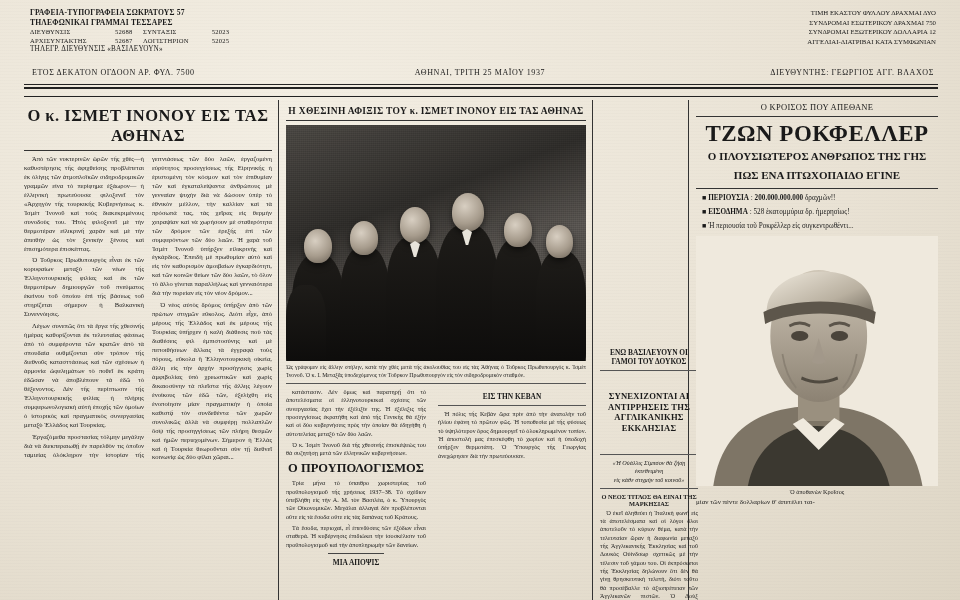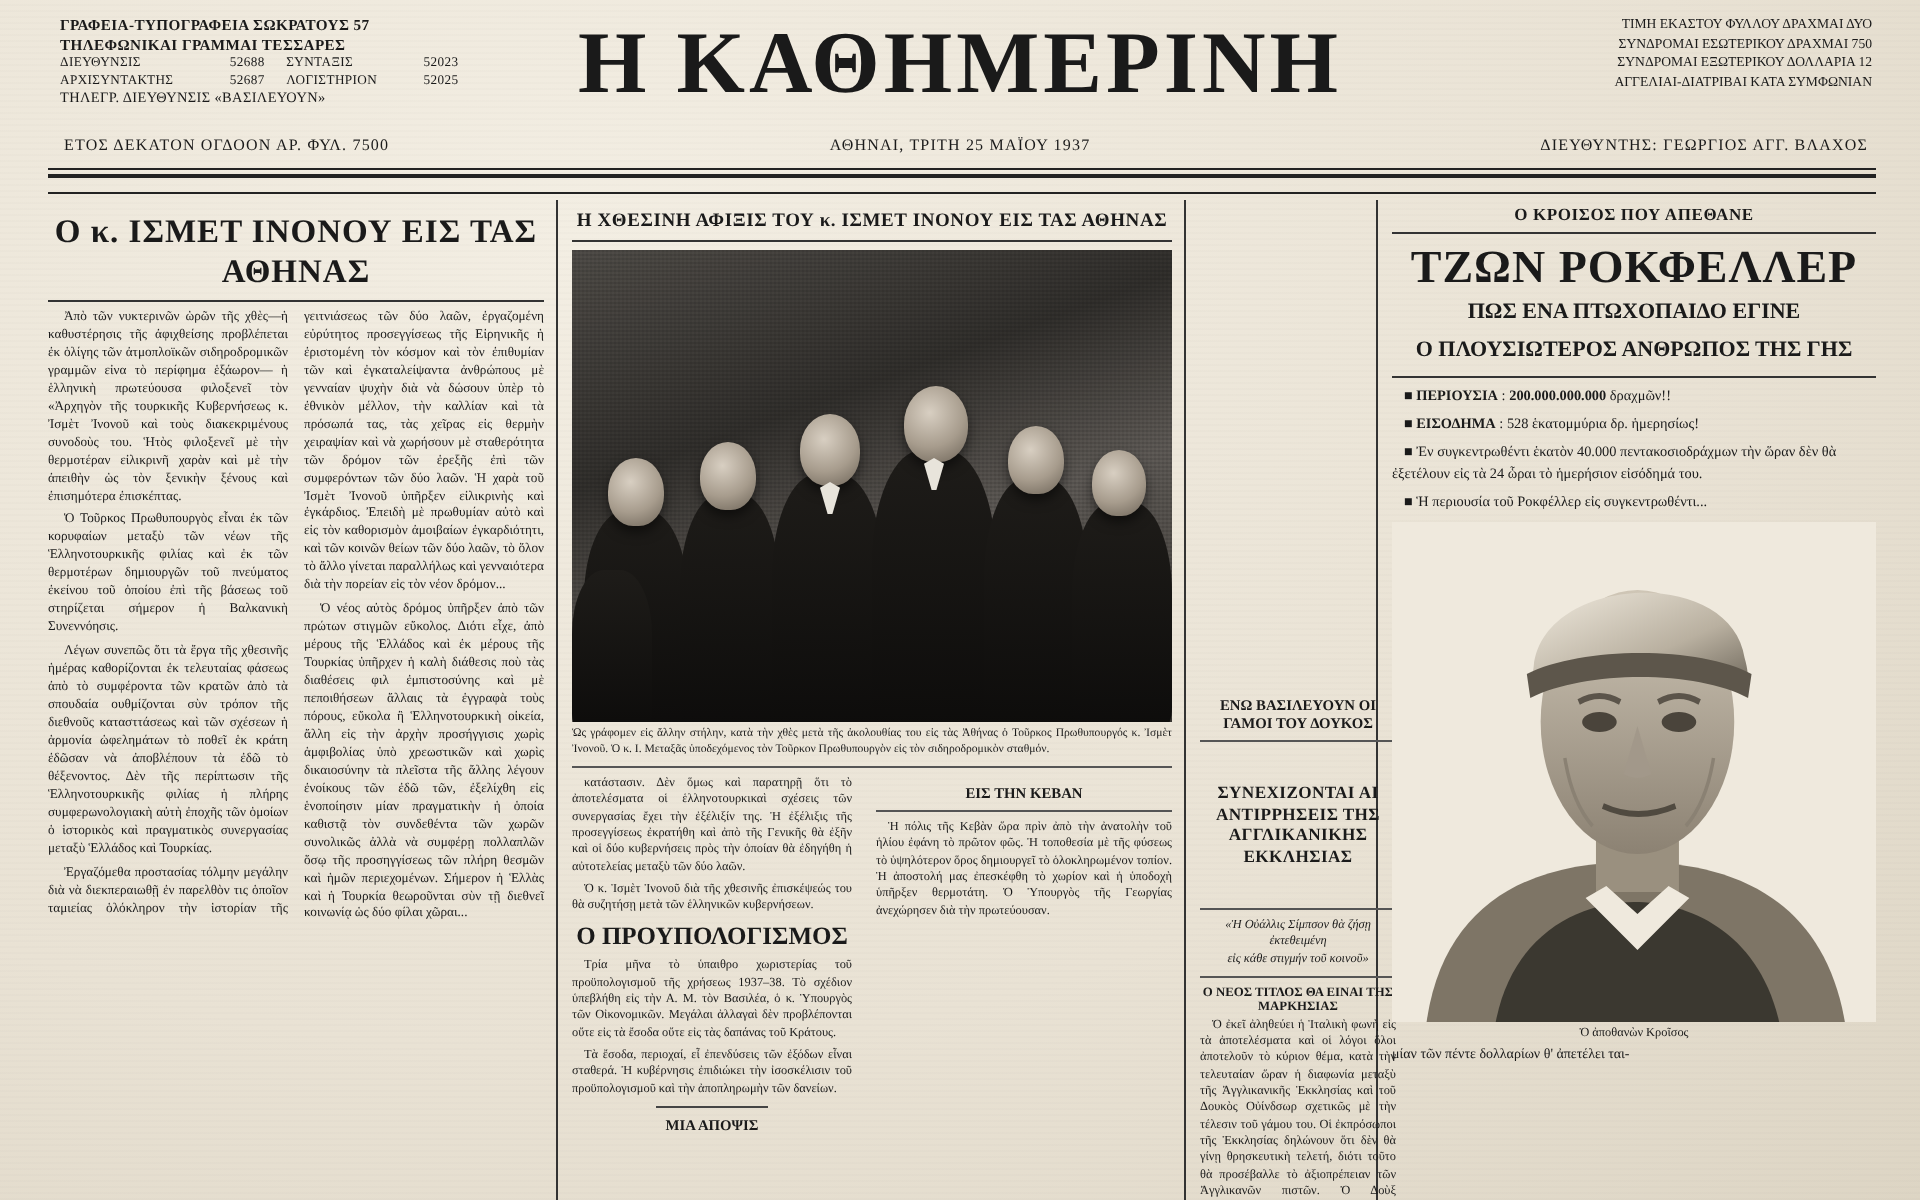--- a/index.html
+++ b/index.html
@@ -104,21 +104,21 @@
   }
   .shirt{
     position:absolute;width:10px;height:16px;background:#e8e4db;
     clip-path:polygon(50% 0,100% 18%,62% 100%,38% 100%,0 18%);
   }
   .photo-credit{
     font-size:5.8px;line-height:1.3;text-align:justify;margin-top:3px;
   }
 
   
-  .r-kicker{font-size:8.5px;font-weight:bold;text-align:center;margin:2px 0 3px;letter-spacing:.3px;}
+  .r-kicker{font-size:8.5px;font-weight:normal;text-align:center;margin:2px 0 3px;letter-spacing:.3px;}
   .r-title{font-size:23px;font-weight:bold;text-align:center;letter-spacing:.5px;margin:3px 0;}
   .r-sub{font-size:11px;font-weight:bold;text-align:center;line-height:1.25;margin:2px 0 5px;}
   .r-list{font-size:7.2px;line-height:1.45;}
   .r-list p{margin:0 0 4px;text-indent:6px;}
   .r-list b{font-weight:bold;}
   .bullet{font-weight:bold;}
   .portrait{
     position:relative;width:100%;height:250px;margin-top:4px;
     background:linear-gradient(180deg,#efe9dd 0%,#e6ded0 100%);
     overflow:hidden;
@@ -165,21 +165,20 @@
           <td>ΑΡΧΙΣΥΝΤΑΚΤΗΣ</td>
           <td>52687</td>
           <td>ΛΟΓΙΣΤΗΡΙΟΝ</td>
           <td>52025</td>
         </tr>
       </tbody>
         </table>
       <div>ΤΗΛΕΓΡ. ΔΙΕΥΘΥΝΣΙΣ «ΒΑΣΙΛΕΥΟΥΝ»</div>
     </div>
 
-    <div class="mast-title">Η ΚΑΘΗΜΕΡΙΝΗ</div>
 
     <div class="mast-right">
       <div>ΤΙΜΗ ΕΚΑΣΤΟΥ ΦΥΛΛΟΥ ΔΡΑΧΜΑΙ ΔΥΟ</div>
       <div>ΣΥΝΔΡΟΜΑΙ ΕΣΩΤΕΡΙΚΟΥ ΔΡΑΧΜΑΙ 750</div>
       <div>ΣΥΝΔΡΟΜΑΙ ΕΞΩΤΕΡΙΚΟΥ ΔΟΛΛΑΡΙΑ 12</div>
       <div>ΑΓΓΕΛΙΑΙ-ΔΙΑΤΡΙΒΑΙ ΚΑΤΑ ΣΥΜΦΩΝΙΑΝ</div>
     </div>
 
     <div class="rule top"></div>
     <div class="rule top2"></div>
@@ -276,44 +275,40 @@
       <div class="tiny">
         <p>Ὁ ἐκεῖ ἀληθεύει ἡ Ἰταλικὴ φωνὴ εἰς τὰ ἀποτελέσματα καὶ οἱ λόγοι ὅλοι ἀποτελοῦν τὸ κύριον θέμα, κατὰ τὴν τελευταίαν ὥραν ἡ διαφωνία μεταξὺ τῆς Ἀγγλικανικῆς Ἐκκλησίας καὶ τοῦ Δουκὸς Οὐίνδσωρ σχετικῶς μὲ τὴν τέλεσιν τοῦ γάμου του. Οἱ ἐκπρόσωποι τῆς Ἐκκλησίας δηλώνουν ὅτι δὲν θὰ γίνῃ θρησκευτικὴ τελετή, διότι τοῦτο θὰ προσέβαλλε τὸ ἀξιοπρέπειαν τῶν Ἀγγλικανῶν πιστῶν. Ὁ Δοὺξ Οὐίνδσωρ ἀντιτίθεται καὶ ἐπιμένει ὅτι ὁ γάμος πρέπει νὰ τελεσθῇ κατὰ τὸ ἀγγλικανικὸν τυπικόν.</p>
         <p>Ὁ νέος τίτλος τῆς κυρίας Σίμπσον θὰ εἶναι ἐκεῖνος τῆς Μαρκησίας, συμφώνως πρὸς τὴν ἀπόφασιν τοῦ Στέμματος, ἡ ὁποία ἀνεκοινώθη χθὲς τὸ πρωί.</p>
       </div>
     </div>
 
     <div class="colR">
       <div class="r-kicker">Ο ΚΡΟΙΣΟΣ ΠΟΥ ΑΠΕΘΑΝΕ</div>
       <div class="hairline"></div>
       <div class="r-title">ΤΖΩΝ ΡΟΚΦΕΛΛΕΡ</div>
+      <div class="r-sub">Ο ΠΛΟΥΣΙΩΤΕΡΟΣ ΑΝΘΡΩΠΟΣ ΤΗΣ ΓΗΣ</div>
       <div class="r-sub">ΠΩΣ ΕΝΑ ΠΤΩΧΟΠΑΙΔΟ ΕΓΙΝΕ</div>
-      <div class="r-sub">Ο ΠΛΟΥΣΙΩΤΕΡΟΣ ΑΝΘΡΩΠΟΣ ΤΗΣ ΓΗΣ</div>
       <div class="hairline"></div>
 
       <div class="r-list">
         <p>
           <span class="bullet">■ </span>
           <b>ΠΕΡΙΟΥΣΙΑ</b>
           <span>: </span>
           <b>200.000.000.000</b>
           <span>δραχμῶν!!</span>
         </p>
         <p>
           <span class="bullet">■ </span>
           <b>ΕΙΣΟΔΗΜΑ</b>
           <span>: </span>
           <span>528 ἑκατομμύρια δρ. ἡμερησίως!</span>
         </p>
         <p>
           <span class="bullet">■ </span>
-          <span>Ἐν συγκεντρωθέντι ἑκατὸν 40.000 πεντακοσιοδράχμων τὴν ὥραν δὲν θὰ ἐξετέλουν εἰς τὰ 24 ὧραι τὸ ἡμερήσιον εἰσόδημά του.</span>
-        </p>
-        <p>
-          <span class="bullet">■ </span>
           <span>Ἡ περιουσία τοῦ Ροκφέλλερ εἰς συγκεντρωθέντι...</span>
         </p>
       </div>
 
       <div class="portrait">
         <svg viewBox="0 0 280 250" preserveAspectRatio="none" style="width:100%;height:100%">
           <defs>
             <linearGradient id="sk" x1="0" y1="0" x2="0" y2="1">
               <stop offset="0%" stop-color="#cfc6b6"></stop>
               <stop offset="100%" stop-color="#8c8273"></stop>

